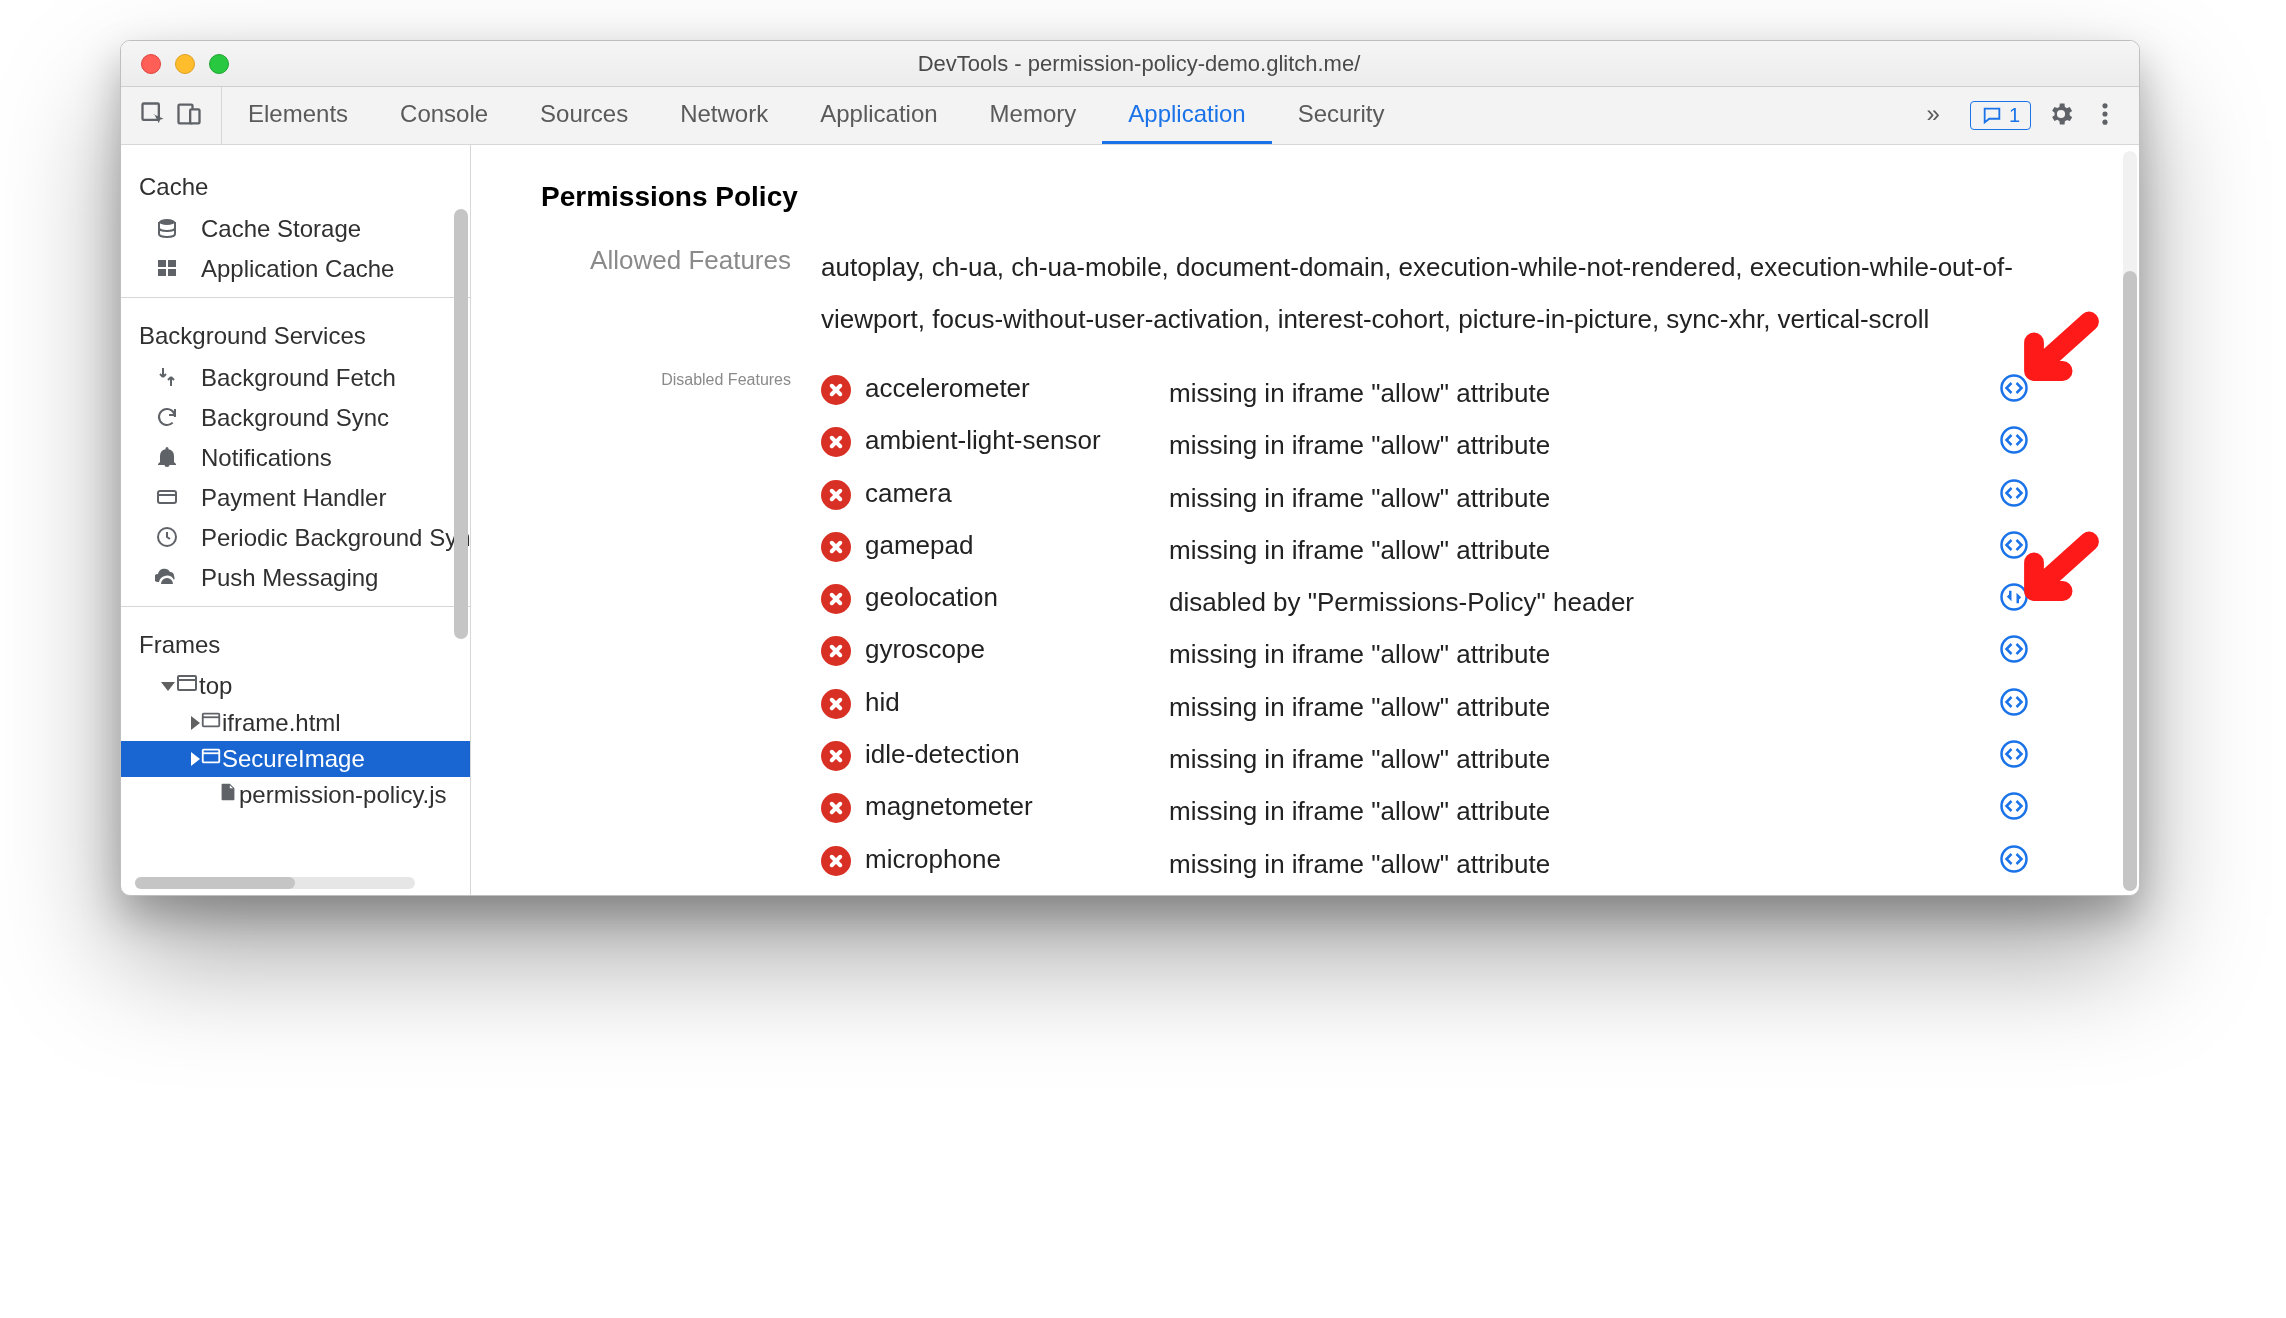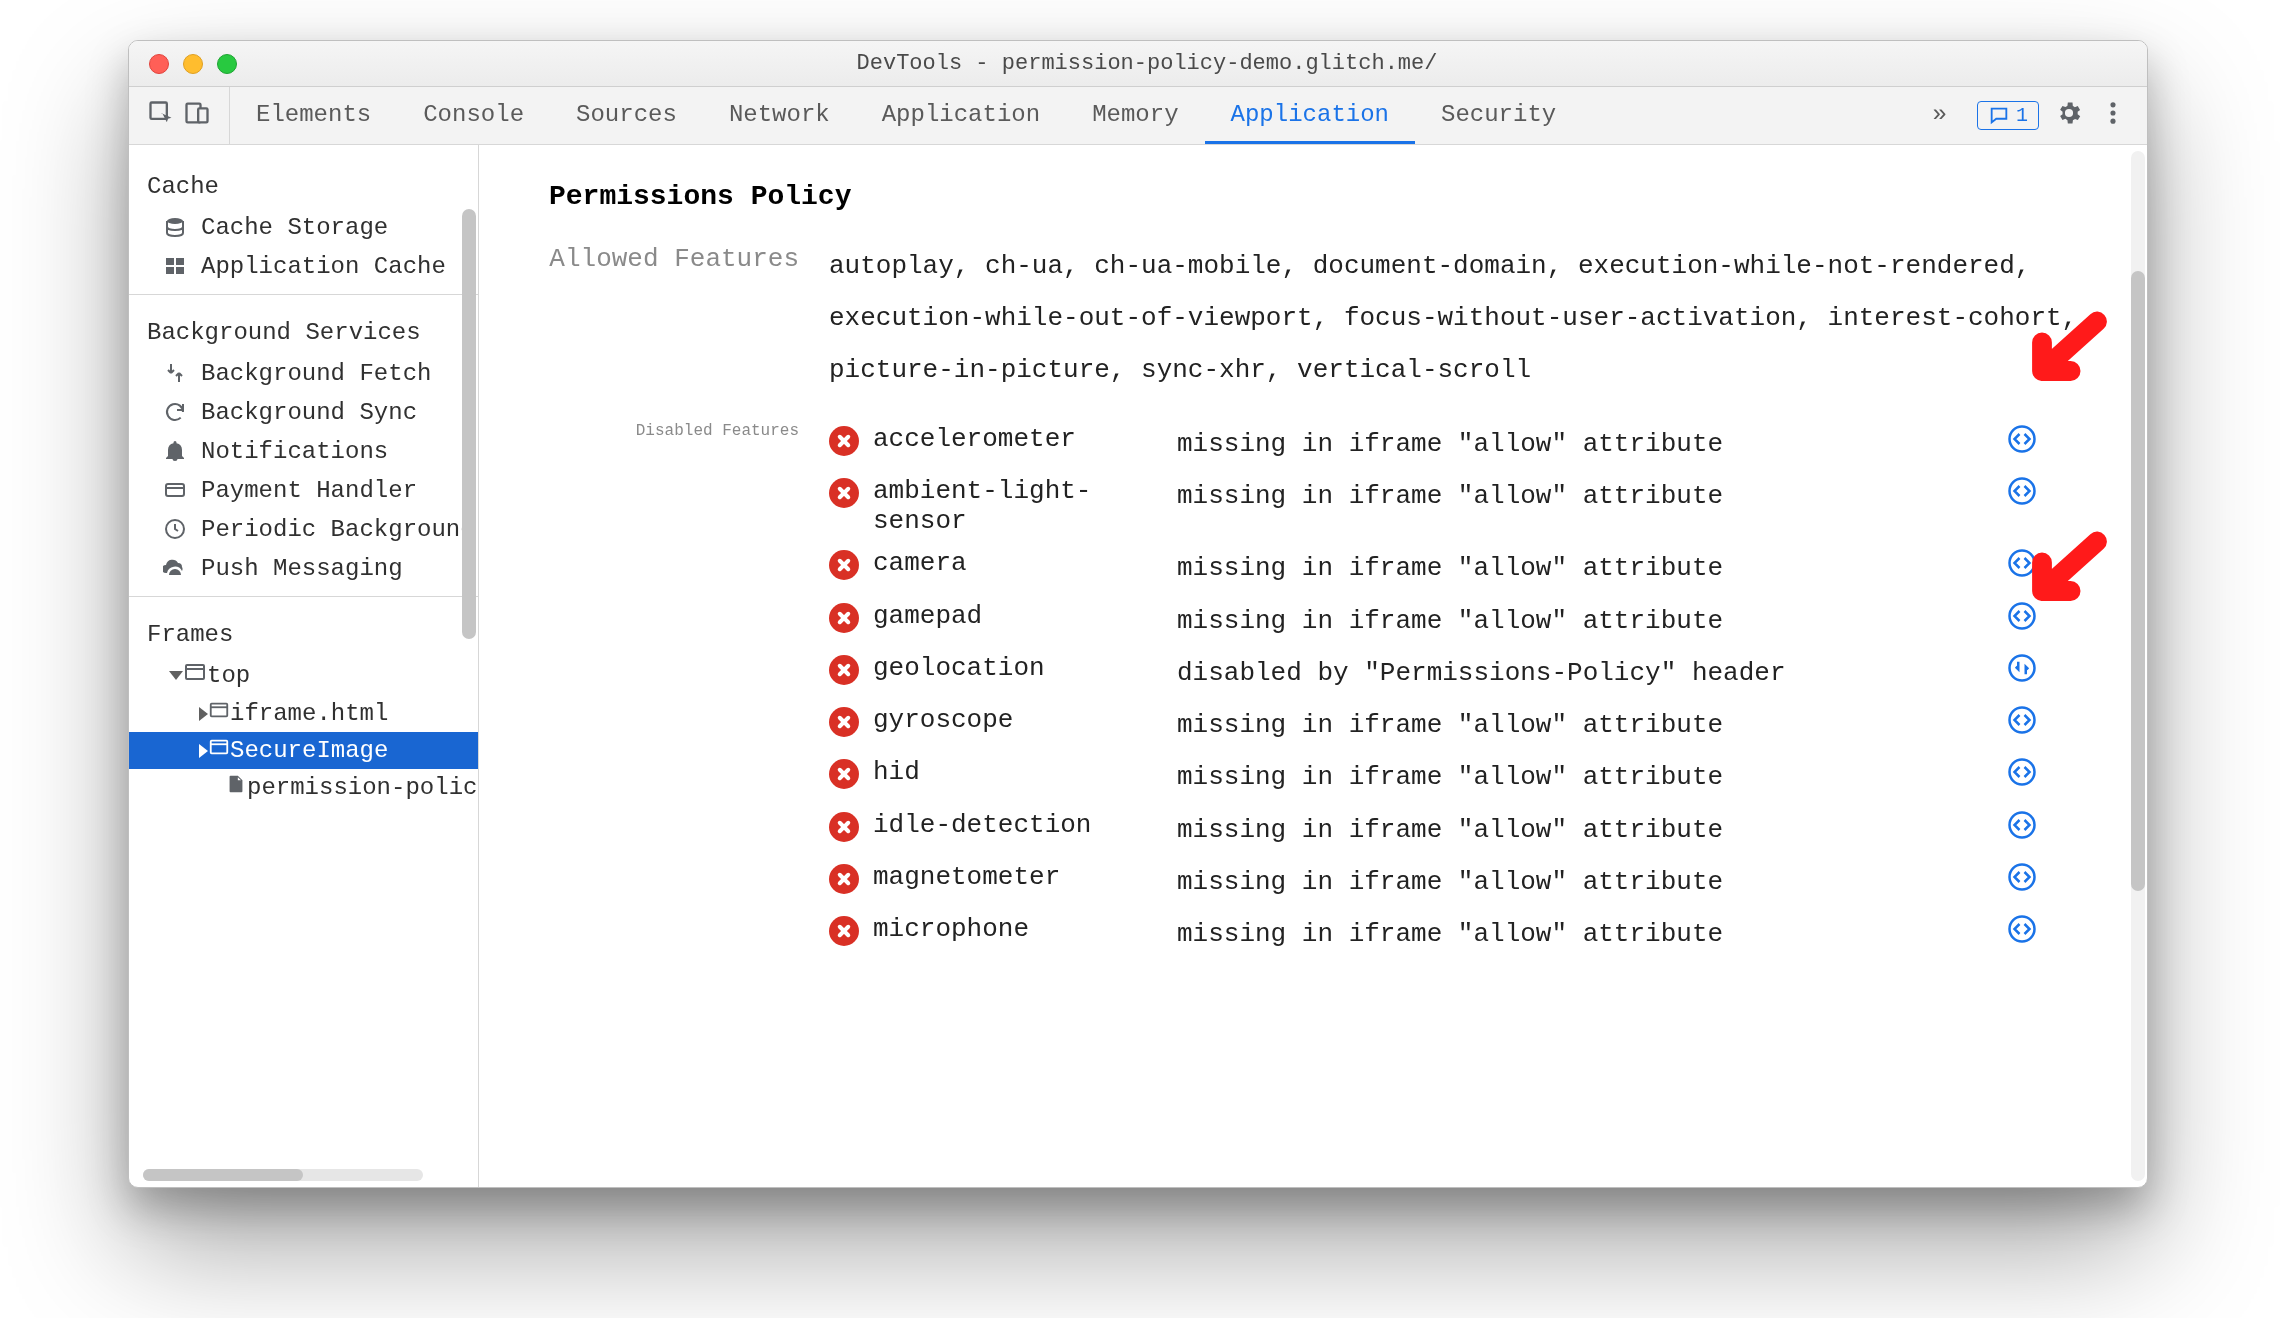--- a/index.html
+++ b/index.html
@@ -1,23 +1,22 @@
 <!DOCTYPE html>
 <html><head>
 <meta charset="utf-8">
 <style>
   * { box-sizing: border-box; margin: 0; padding: 0; }
   html, body { width: 2286px; height: 1318px; font-family: -apple-system, "Helvetica Neue", Arial, sans-serif; background: transparent; }
   .stage { position: relative; width: 2286px; height: 1318px; }
   .window {
-    position: absolute; left: 128px; top: 40px; width: 2020px; height: 1148px;
+    position: absolute; left: 120px; top: 40px; width: 2020px; height: 856px;
     background: #fff; border: 1px solid #bfbfbf; border-radius: 10px;
     box-shadow: 0 60px 120px rgba(0,0,0,.35), 0 20px 40px rgba(0,0,0,.25);
     overflow: hidden;
-    font-family: Liberation Mono, monospace;
   }
 
   
   .titlebar { height: 46px; background: linear-gradient(#f5f5f5,#ececec); border-bottom: 1px solid #cfcfcf; display:flex; align-items:center; }
   .traffic { display:flex; gap:14px; padding-left:20px; }
   .dot { width:20px; height:20px; border-radius:50%; }
   .dot.red { background:#ff5f57; border:1px solid #e1433c;}
   .dot.yellow { background:#ffbd2e; border:1px solid #dfa022;}
   .dot.green { background:#28c940; border:1px solid #1fa433;}
   .title { flex:1; text-align:center; color:#4a4a4a; font-size:22px; padding-right:90px;}
@@ -31,21 +30,21 @@
   .right-icons { display:flex; align-items:center; gap:16px; padding:0 20px; }
   .badge-btn { display:flex; align-items:center; gap:6px; border:1px solid #1a73e8; color:#1a73e8; padding:2px 10px; border-radius:4px; font-size:20px; }
 
   .body { display:flex; height: calc(100% - 46px - 58px); }
 
   
   .sidebar { width:350px; border-right:1px solid #d7d7d7; position:relative; overflow:hidden; font-size:24px; color:#303030; }
   .side-inner { padding:12px 0 0 0; }
   .section-title { padding:16px 18px 8px; font-size:24px; color:#303030; }
   .side-list { list-style:none; }
-  .side-item { display:flex; align-items:center; gap:12px; padding:6px 18px 6px 34px; white-space:nowrap; cursor:pointer; }
+  .side-item { display:flex; align-items:center; gap:20px; padding:6px 18px 6px 34px; white-space:nowrap; cursor:pointer; }
   .side-item .icn { width:26px; height:26px; flex:0 0 26px; color:#5f6368; }
 
   .tree-row { display:flex; align-items:center; padding:4px 8px 4px 14px; white-space:nowrap; cursor:pointer; }
   .tree-row.indent1 { padding-left:40px; }
   .tree-row.indent2 { padding-left:70px; }
   .tree-row.indent3 { padding-left:96px; }
   .tree-row.selected { background:#1966d2; color:#fff; }
   .tree-row.selected .icn { color:#fff; }
 
   .hsep { height:1px; background:#d7d7d7; margin:8px 0; }

